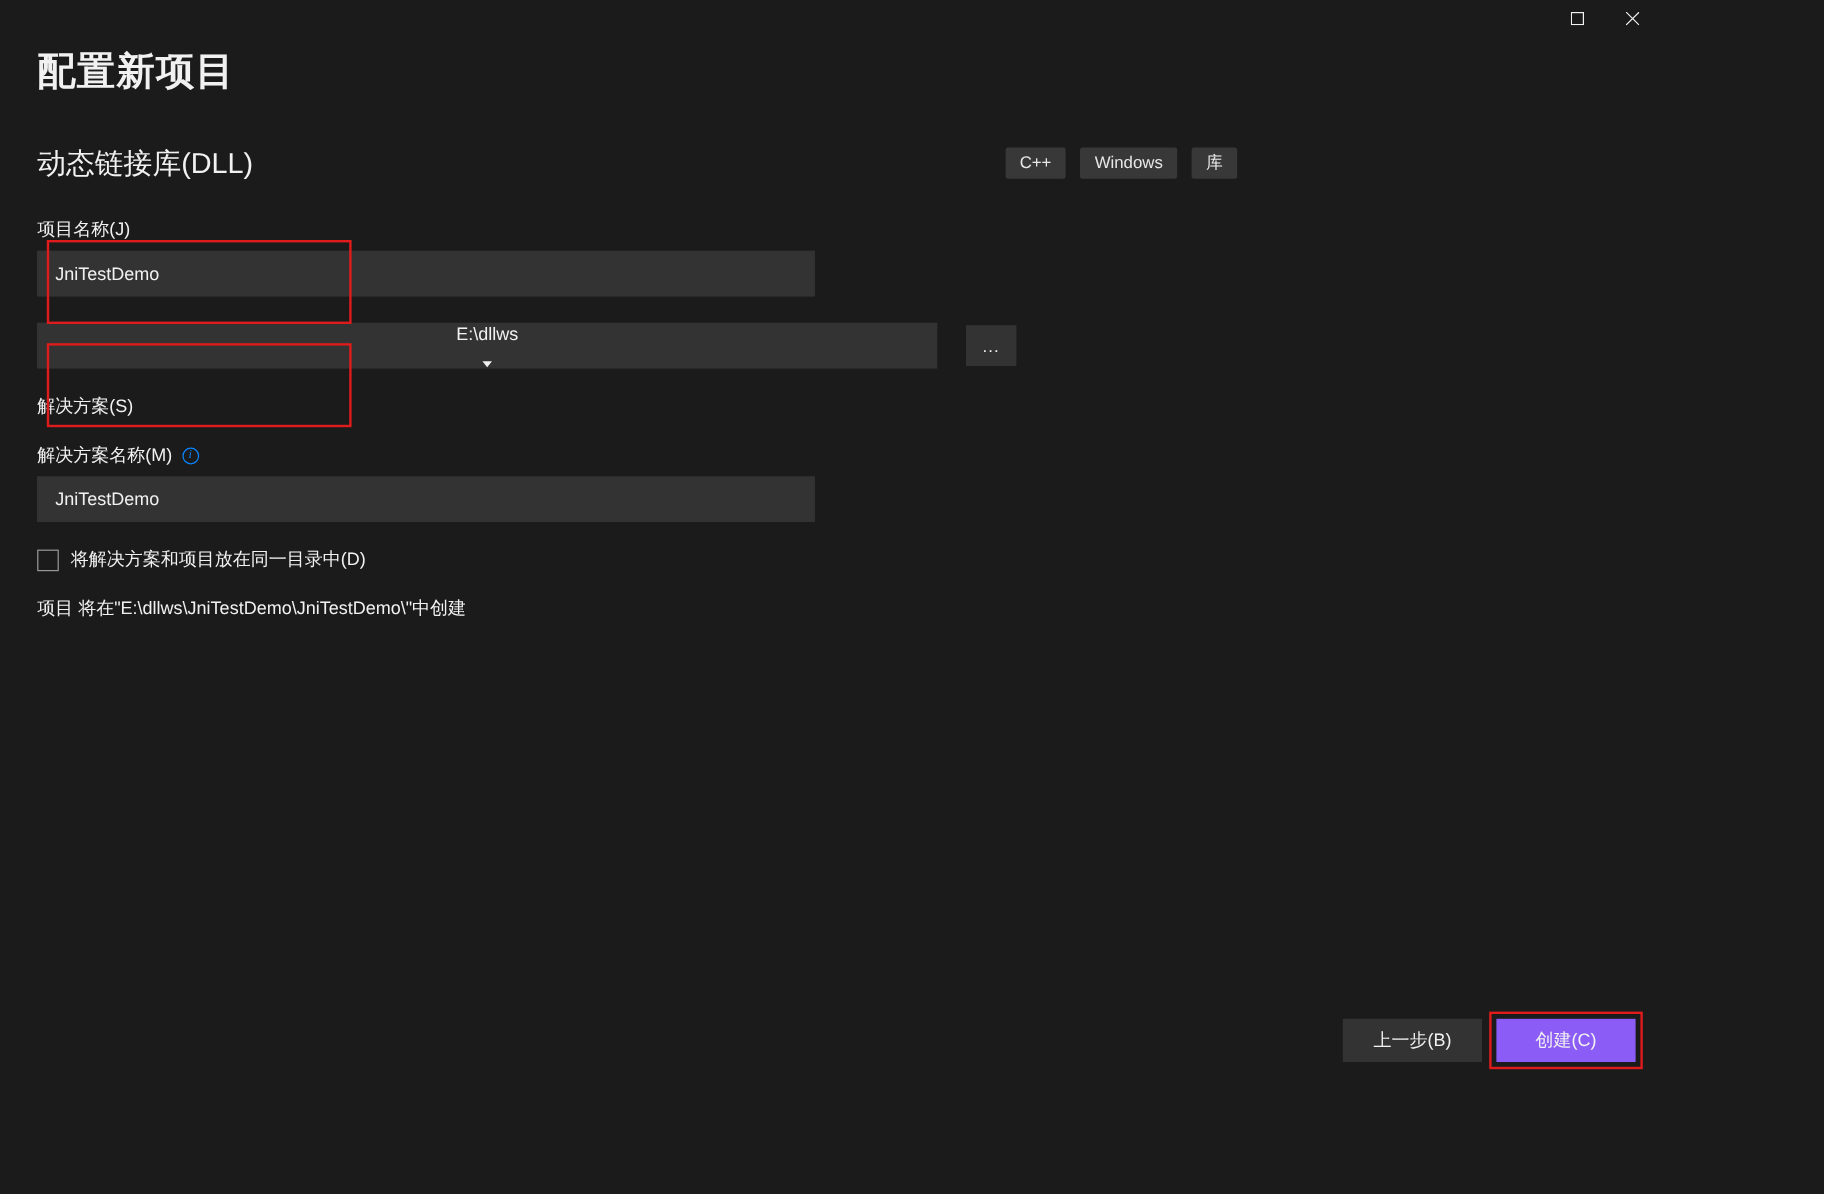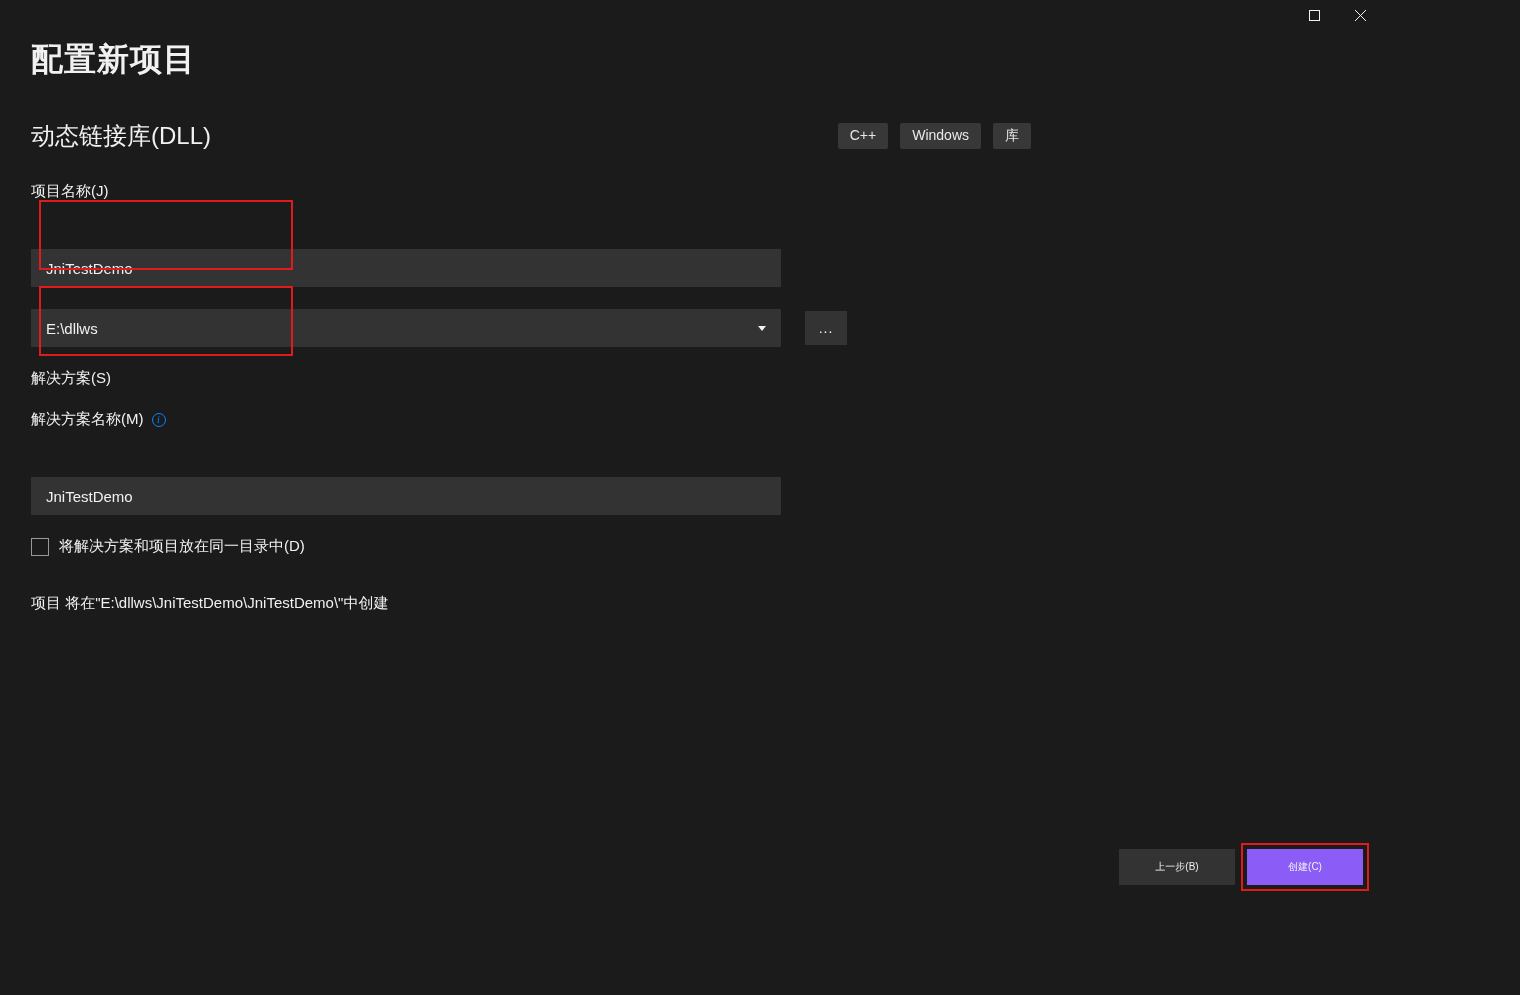--- a/index.html
+++ b/index.html
@@ -74,39 +74,39 @@
     border-radius: 50%;
     color: #0a84ff;
     font-size: 10px;
     display: flex; align-items: center; justify-content: center;
     font-style: italic;
     font-family: Georgia, serif;
   }
 
   .row { display: flex; gap: 24px; align-items: center; }
   .text-input {
-    width: 750px; height: 38px;
+    width: 648px; height: 38px;
     background: #333333;
     border: 1px solid #333333;
     color: #f1f1f1;
     font-size: 15px;
     padding: 0 14px;
     outline: none;
-    margin-top: 40px;
   }
   .select-wrap { position: relative; width: 750px; }
   .select {
     width: 750px; height: 38px;
     background: #333333;
     border: 1px solid #333333;
     color: #f1f1f1;
     font-size: 15px;
     padding: 0 14px;
     display: flex; align-items: center; justify-content: space-between;
     cursor: pointer;
+    flex-direction: column;
   }
   .caret {
     width: 0; height: 0;
     border-left: 4px solid transparent;
     border-right: 4px solid transparent;
     border-top: 5px solid #f1f1f1;
   }
   .browse-btn {
     width: 42px; height: 34px;
     background: #333333;
@@ -133,35 +133,35 @@
     font-size: 15px;
   }
   .checkbox {
     width: 18px; height: 18px;
     border: 1px solid #999;
     background: transparent;
     cursor: pointer;
   }
 
   .hint {
-    margin-top: 38px;
+    margin-top: 22px;
     font-size: 15px;
     color: #f1f1f1;
   }
 
   
   .footer {
     position: absolute;
     right: 20px; bottom: 20px;
     display: flex; gap: 12px;
   }
   .fbtn {
     width: 116px; height: 36px;
     display: flex; align-items: center; justify-content: center;
-    font-size: 10px;
+    font-size: 15px;
     cursor: pointer;
   }
   .fbtn.back { background: #333333; color: #f1f1f1; }
   .fbtn.create { background: #8b5cf6; color: #f1f1f1; position: relative; }
   .red-create {
     position: absolute;
     inset: -6px;
     border: 2px solid #e01b1b;
     pointer-events: none;
   }

